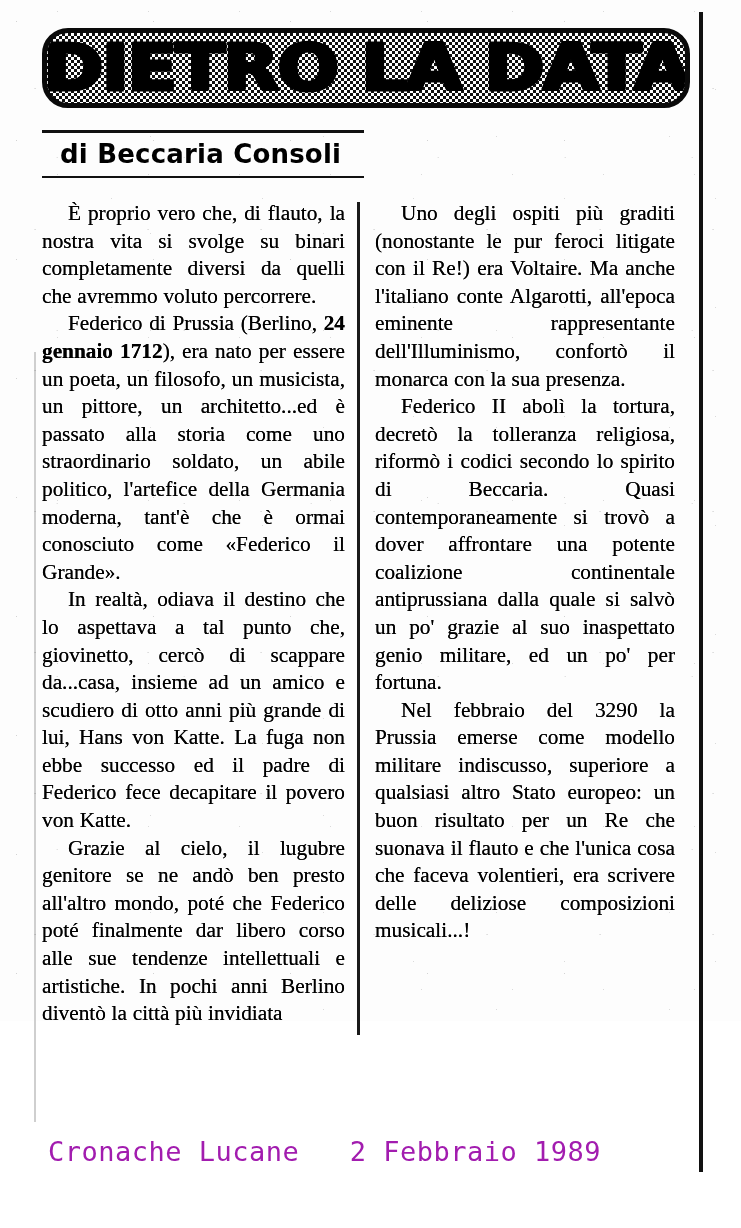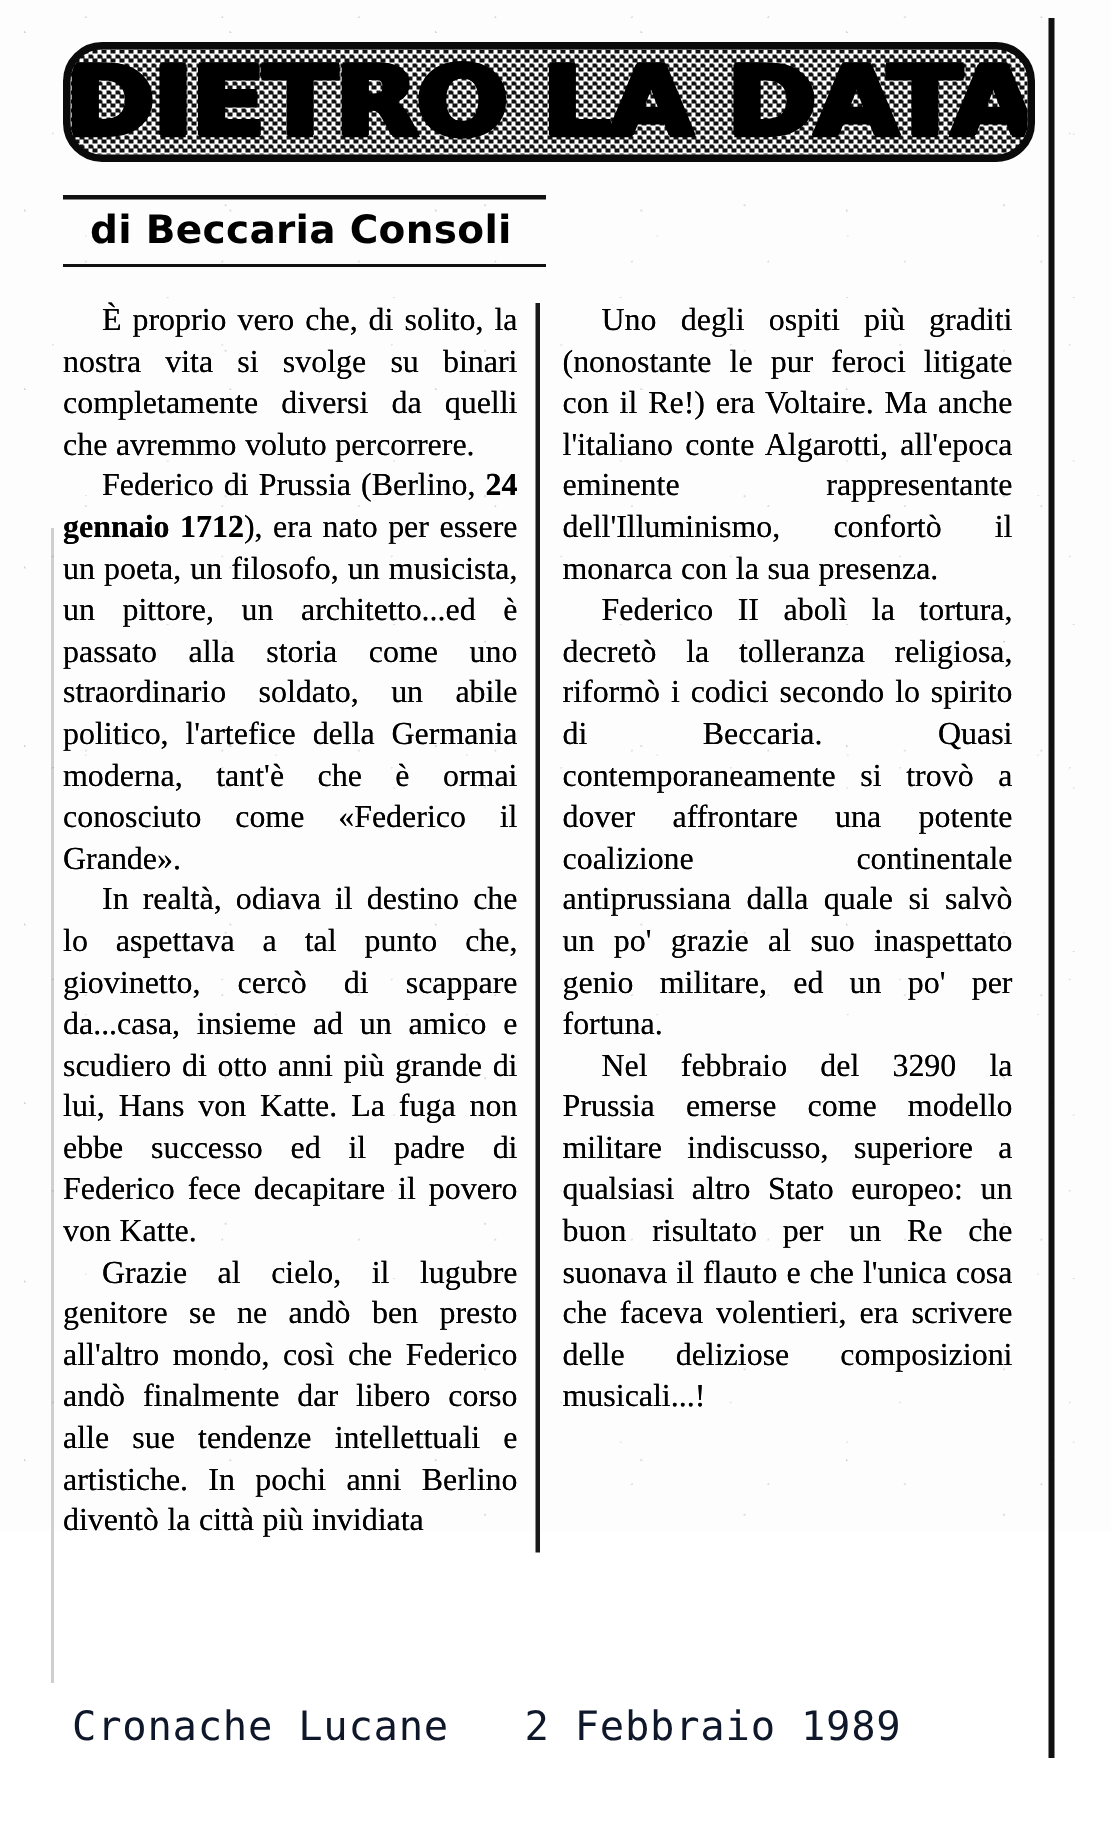--- a/index.html
+++ b/index.html
@@ -166,21 +166,21 @@
   #footer {
     position: absolute;
     left: 48px;
     top: 1135px;
     width: 640px;
     font-family: "DejaVu Sans Mono", monospace;
     font-size: 27px;
     line-height: 34px;
     letter-spacing: .5px;
     white-space: pre;
-    color: #0f172a;
+    color: #a21caf;
   }
   #footer-source { }
   #footer-gap { }
   #footer-date { }
 </style>
 </head>
 <body>
 
 <div id="clipping">
 
@@ -190,24 +190,24 @@
 
   <div id="byline-block">
     <div class="rule"></div>
     <div id="byline-text">di Beccaria Consoli</div>
     <div class="rule thin"></div>
   </div>
 
   <div id="columns">
 
     <div class="column" id="col-1">
-      <p class="first">È proprio vero che, di solito, la nostra vita si svolge su binari completamente diversi da quelli che avremmo voluto percorrere.</p>
+      <p class="first">È proprio vero che, di flauto, la nostra vita si svolge su binari completamente diversi da quelli che avremmo voluto percorrere.</p>
       <p id="p-federico">Federico di Prussia (Berlino, <b>24 gennaio 1712</b>), era nato per essere un poeta, un filosofo, un musicista, un pittore, un architetto...ed è passato alla storia come uno straordinario soldato, un abile politico, l'artefice della Germania moderna, tant'è che è ormai conosciuto come «Federico il Grande».</p>
       <p>In realtà, odiava il destino che lo aspettava a tal punto che, giovinetto, cercò di scappare da...casa, insieme ad un amico e scudiero di otto anni più grande di lui, Hans von Katte. La fuga non ebbe successo ed il padre di Federico fece decapitare il povero von Katte.</p>
-      <p>Grazie al cielo, il lugubre genitore se ne andò ben presto all'altro mondo, così che Federico andò finalmente dar libero corso alle sue tendenze intellettuali e artistiche. In pochi anni Berlino diventò la città più invidiata</p>
+      <p>Grazie al cielo, il lugubre genitore se ne andò ben presto all'altro mondo, poté che Federico poté finalmente dar libero corso alle sue tendenze intellettuali e artistiche. In pochi anni Berlino diventò la città più invidiata</p>
     </div>
 
     <div id="col-divider"></div>
 
     <div class="column" id="col-2">
       <p>Uno degli ospiti più graditi (nonostante le pur feroci litigate con il Re!) era Voltaire. Ma anche l'italiano conte Algarotti, all'epoca eminente rappresentante dell'Illuminismo, confortò il monarca con la sua presenza.</p>
       <p>Federico II abolì la tortura, decretò la tolleranza religiosa, riformò i codici secondo lo spirito di Beccaria. Quasi contemporaneamente si trovò a dover affrontare una potente coalizione continentale antiprussiana dalla quale si salvò un po' grazie al suo inaspettato genio militare, ed un po' per fortuna.</p>
       <p>Nel febbraio del 3290 la Prussia emerse come modello militare indiscusso, superiore a qualsiasi altro Stato europeo: un buon risultato per un Re che suonava il flauto e che l'unica cosa che faceva volentieri, era scrivere delle deliziose composizioni musicali...!</p>
     </div>
 

